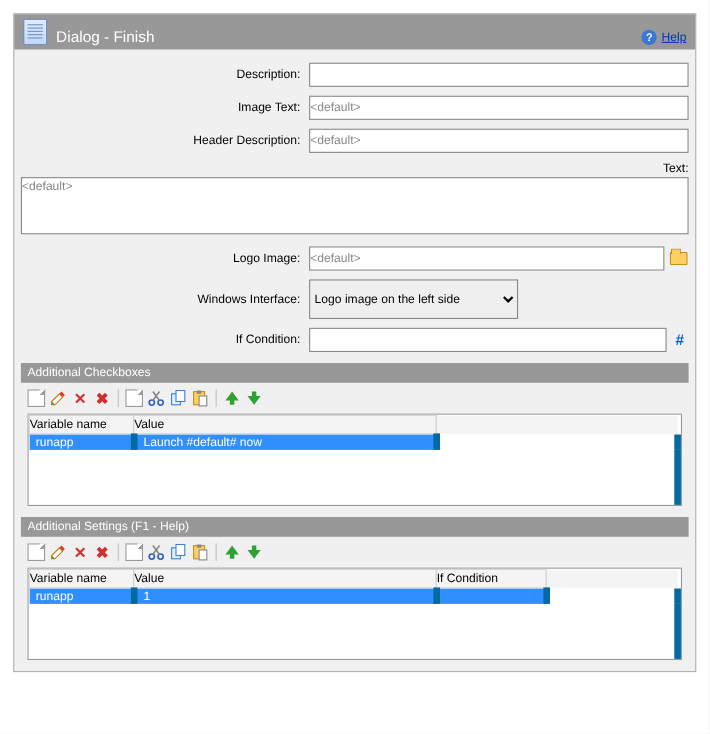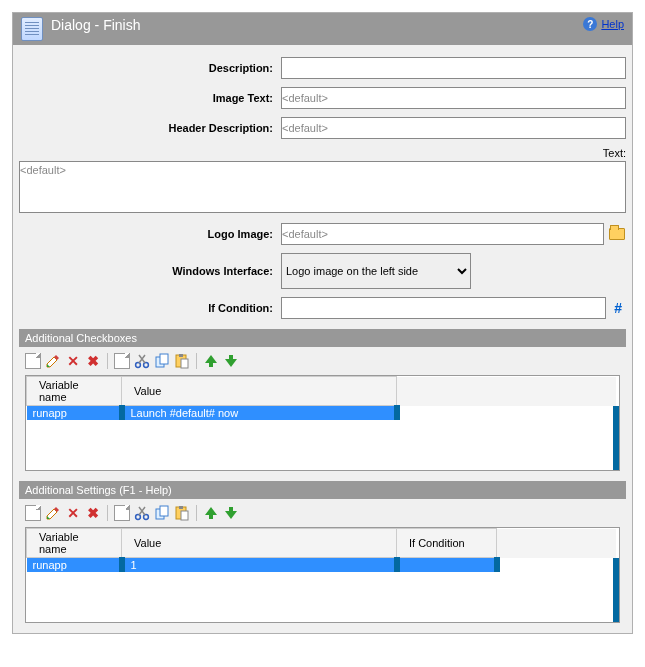--- a/index.html
+++ b/index.html
@@ -1,27 +1,27 @@
 <!DOCTYPE html>
 <html><head>
 <meta charset="utf-8">
 <style>
 * { box-sizing: border-box; margin: 0; padding: 0; }
 body { font-family: Tahoma, Arial, sans-serif; font-size: 11px; background: #fff; padding: 12px; }
 .panel { border: 1px solid #b0b0b0; background: #f0f0f0; width: 621px; }
-.header-bar { background: #989898; color: #fff; display: flex; align-items: flex-start; padding: 4px 8px; height: 32px; }
+.header-bar { background: #989898; color: #fff; display: flex; align-items: flex-end; padding: 4px 8px; height: 32px; }
 .header-bar .doc-icon { width: 22px; height: 24px; background: linear-gradient(#e0ecff, #c0d8ff); border: 1px solid #7090c0; border-radius: 2px; position: relative; margin-right: 8px; }
 .header-bar .doc-icon::before { content: ""; position: absolute; left: 3px; right: 3px; top: 4px; height: 1px; background: #7090c0; box-shadow: 0 3px #7090c0, 0 6px #7090c0, 0 9px #7090c0, 0 12px #7090c0; }
 .header-bar .title { font-size: 14px; flex: 1; }
 .header-bar .help { display: flex; align-items: center; gap: 4px; }
 .header-bar .help-icon { width: 14px; height: 14px; border-radius: 50%; background: #3a78d6; color: #fff; display: inline-flex; align-items: center; justify-content: center; font-weight: bold; font-size: 10px; }
 .header-bar .help-link { color: #0033cc; text-decoration: underline; font-size: 11px; cursor: pointer; }
 .body { padding: 4px 6px 10px; }
 .formrow { display: flex; align-items: center; margin-top: 8px; gap: 4px; }
-.formrow .lbl { width: 258px; text-align: right; padding-right: 4px; color: #000; font-size: 11px; font-weight: bold; }
+.formrow .lbl { width: 258px; text-align: right; padding-right: 4px; color: #000; font-size: 11px; }
 .formrow .fld { flex: 1; }
 input[type=text], textarea, select { width: 100%; border: 1px solid #888; background: #fff; font-family: inherit; font-size: 11px; padding: 2px 0; height: 22px; color: #000; }
 input[type=text]::placeholder, textarea::placeholder { color: #888; font-style: normal; }
 .textarea-wrap { position: relative; }
 textarea { height: 52px; resize: none; overflow-y: scroll; }
 .text-lbl { text-align: right; margin: 8px 0 2px 4px; color: #000; }
 .iconbtn { width: 18px; height: 18px; display: inline-flex; align-items: center; justify-content: center; cursor: pointer; }
 .folder-icon { width: 16px; height: 12px; background: #ffd060; border: 1px solid #c09020; border-radius: 1px; position: relative; }
 .folder-icon::before { content: ""; position: absolute; top: -4px; left: 0; width: 7px; height: 4px; background: #ffd060; border: 1px solid #c09020; border-bottom: none; border-radius: 1px 1px 0 0; }
 .hash { color: #0060d0; font-size: 14px; font-weight: bold; cursor: pointer; padding: 0 4px; }
@@ -29,21 +29,21 @@
 .section-bar { background: #989898; color: #fff; padding: 3px 6px; font-size: 11px; margin-top: 10px; }
 .toolbar { display: flex; align-items: center; gap: 4px; padding: 6px 6px 4px; }
 .toolbar .sep { width: 1px; height: 16px; background: #c0c0c0; margin: 0 2px; }
 .tb { width: 16px; height: 16px; display: inline-flex; align-items: center; justify-content: center; cursor: pointer; position: relative; }
 .tb-new { border: 1px solid #999; background: #fff; }
 .tb-new::after { content: ""; position: absolute; right: -1px; top: -1px; width: 5px; height: 5px; background: linear-gradient(135deg,#fff 50%,#999 50%); }
 .tb-del { color: #d03030; font-size: 14px; font-weight: bold; }
 .tb-delall { color: #d03030; font-size: 14px; font-weight: bold; }
 .grid { border: 1px solid #999; background: #fff; margin: 2px 6px 0; }
 .grid table { border-collapse: collapse; width: 100%; }
-.grid th { text-align: left; font-weight: normal; background: #f4f4f4; border: 1px solid #ccc; padding: 2px 12px; font-size: 11px; }
+.grid th { text-align: left; font-weight: normal; background: #f4f4f4; border: 1px solid #ccc; padding: 2px 0; font-size: 11px; }
 .grid td { padding: 1px 6px; font-size: 11px; border-right: 6px solid #0369a1; }
 .grid tr.selected td { background: #2f8fff; color: #fff; }
 .grid .spacer { height: 50px; }
 </style>
 </head>
 <body>
 
 <div class="panel">
   <div class="header-bar">
     <span class="doc-icon"></span>

